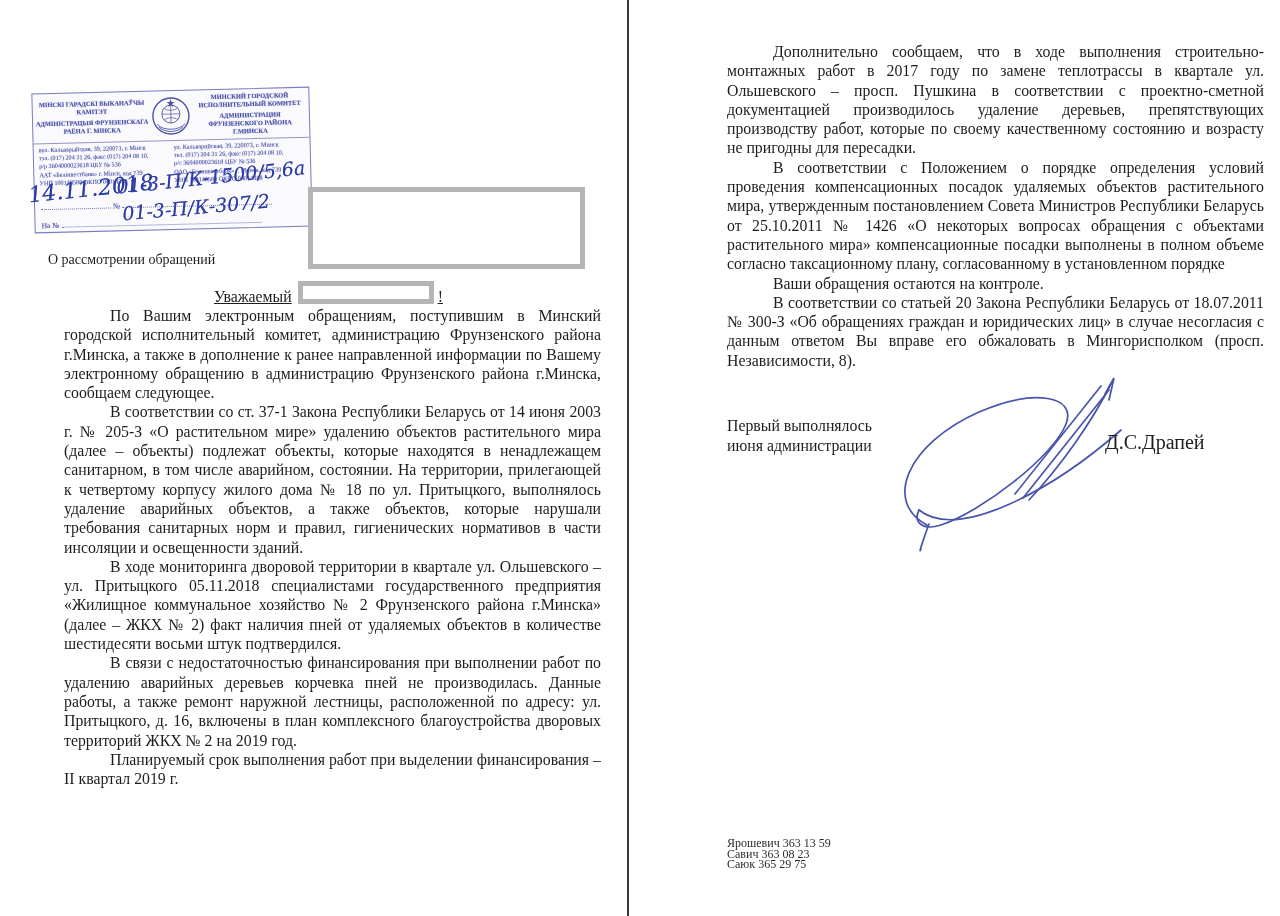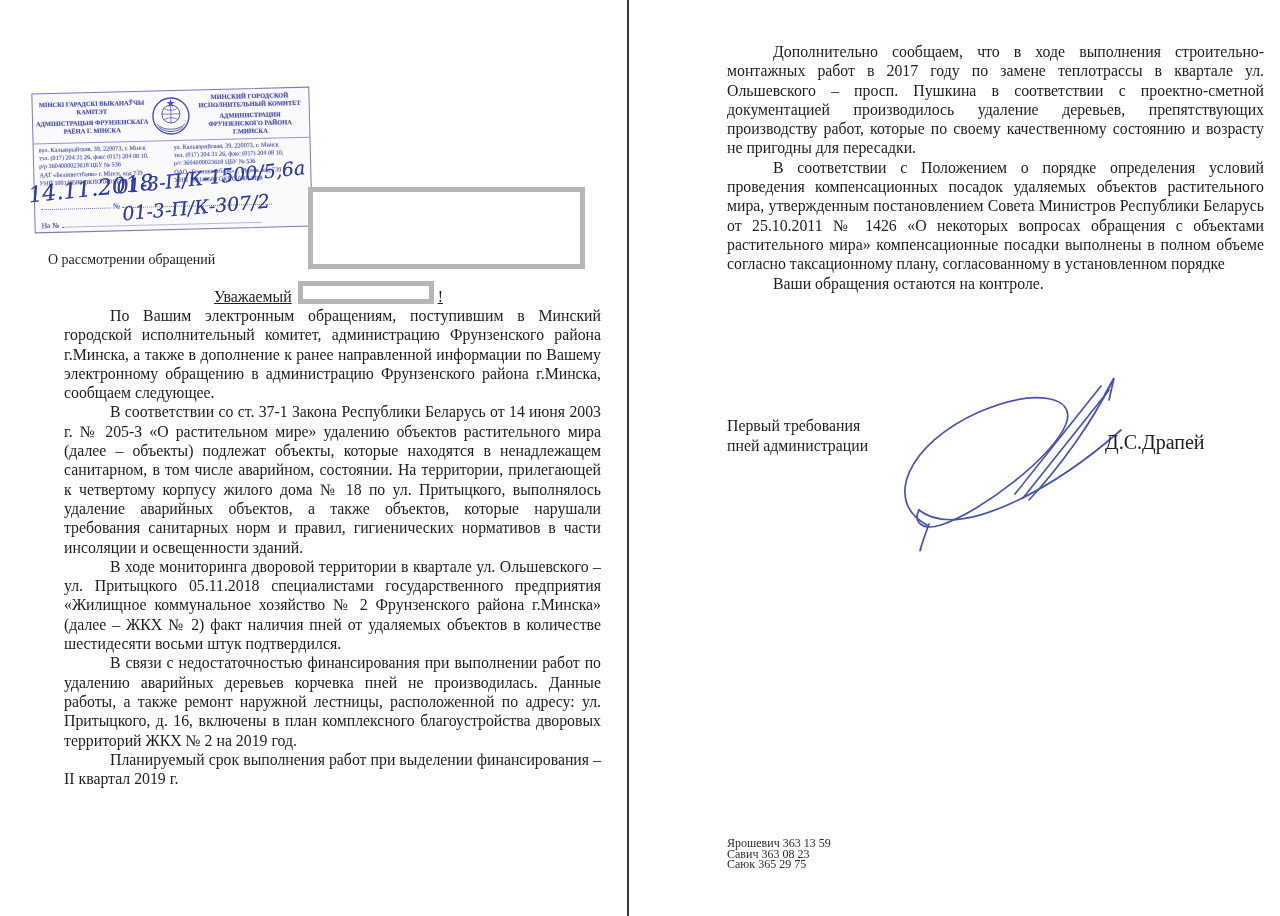--- a/index.html
+++ b/index.html
@@ -129,25 +129,26 @@
     <p>Планируемый срок выполнения работ при выделении финансирования – II квартал 2019 г.</p>
   </div>
 </div>
 
 <div class="page" id="page-right">
 
   <div class="body-text" id="body-right">
     <p>Дополнительно сообщаем, что в ходе выполнения строительно-монтажных работ в 2017 году по замене теплотрассы в квартале ул. Ольшевского – просп. Пушкина в соответствии с проектно-сметной документацией производилось удаление деревьев, препятствующих производству работ, которые по своему качественному состоянию и возрасту не пригодны для пересадки.</p>
     <p>В соответствии с Положением о порядке определения условий проведения компенсационных посадок удаляемых объектов растительного мира, утвержденным постановлением Совета Министров Республики Беларусь от 25.10.2011 № 1426 «О некоторых вопросах обращения с объектами растительного мира» компенсационные посадки выполнены в полном объеме согласно таксационному плану, согласованному в установленном порядке</p>
     <p>Ваши обращения остаются на контроле.</p>
+    <p>В соответствии со статьей 20 Закона Республики Беларусь от 18.07.2011 № 300-З «Об обращениях граждан и юридических лиц» в случае несогласия с данным ответом Вы вправе его обжаловать в Мингорисполком (просп. Независимости, 8).</p>
   </div>
 
   <div id="sig-position">
-    <div>Первый требования</div>
-    <div>пней администрации</div>
+    <div>Первый выполнялось</div>
+    <div>июня администрации</div>
   </div>
 
   <svg id="signature-art" viewBox="0 0 290 180">
     <g fill="none" stroke="#3946a5" stroke-width="1.7" stroke-linecap="round" opacity="0.92">
       <path d="M58 153 C 14 130, 38 72, 110 40 C 166 16, 208 24, 197 52 C 185 84, 112 140, 72 153 C 53 159, 44 150, 50 138"></path>
       <path d="M50 138 C 90 170, 186 116, 252 58"></path>
       <path d="M60 152 C 54 168, 49 184, 52 177"></path>
       <path d="M146 122 L 232 14"></path>
       <path d="M154 126 L 240 18"></path>
       <path d="M160 128 C 190 96, 222 52, 243 10"></path>

